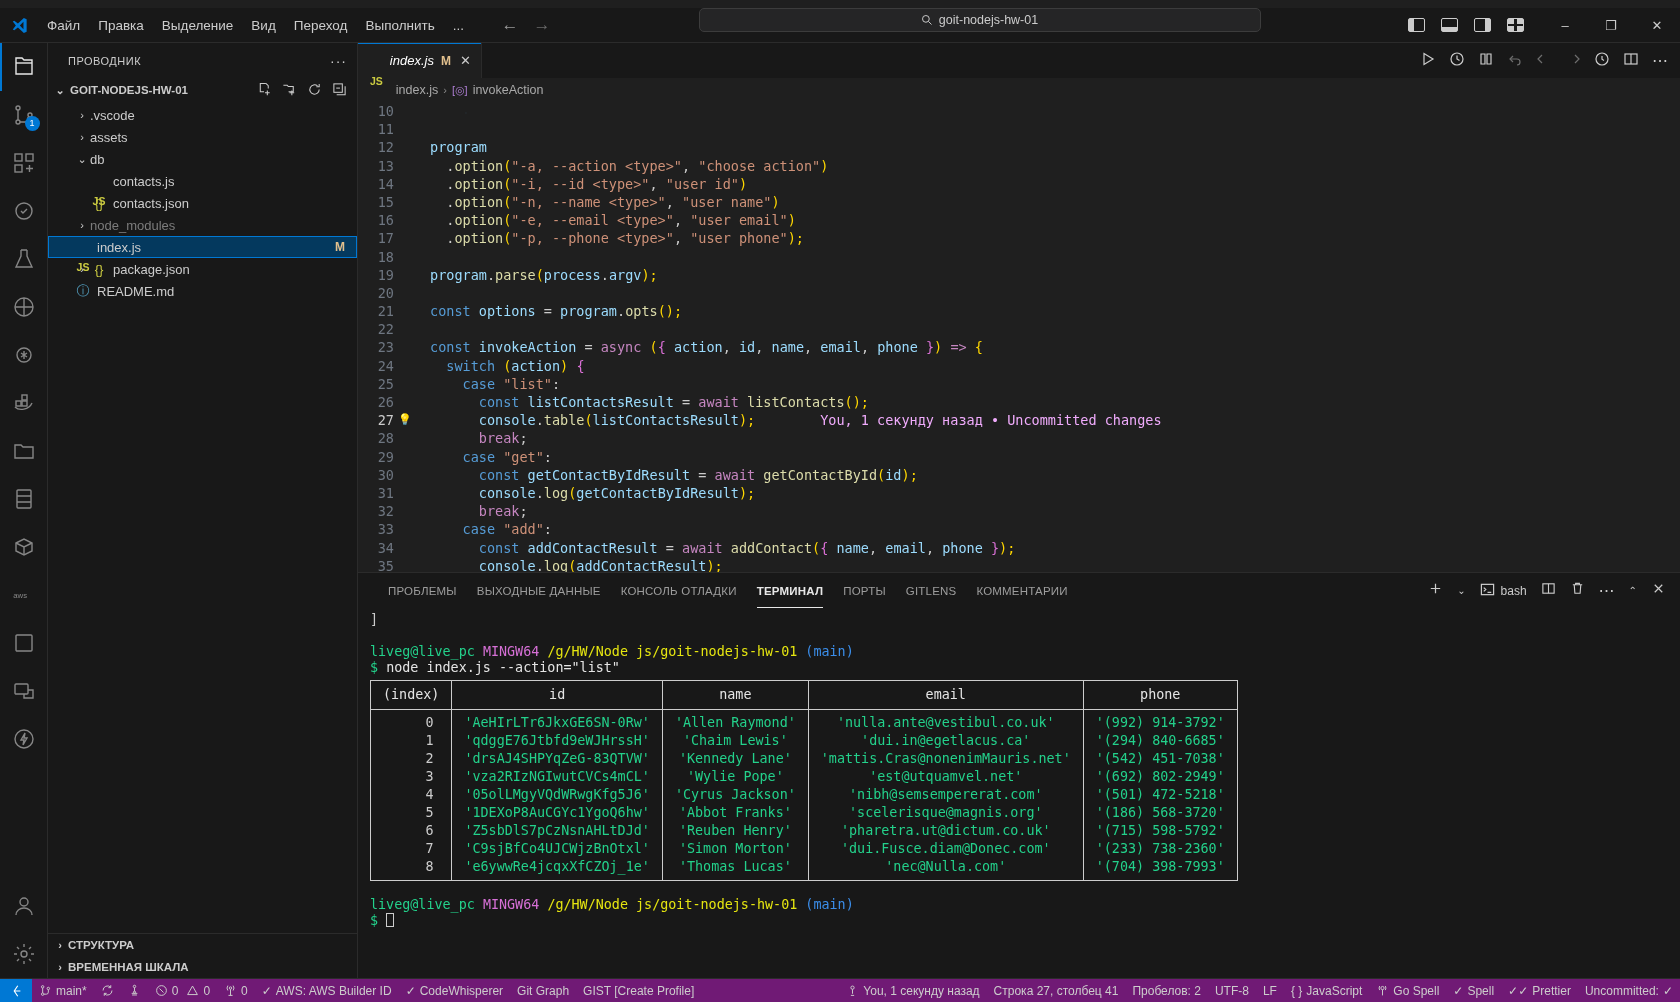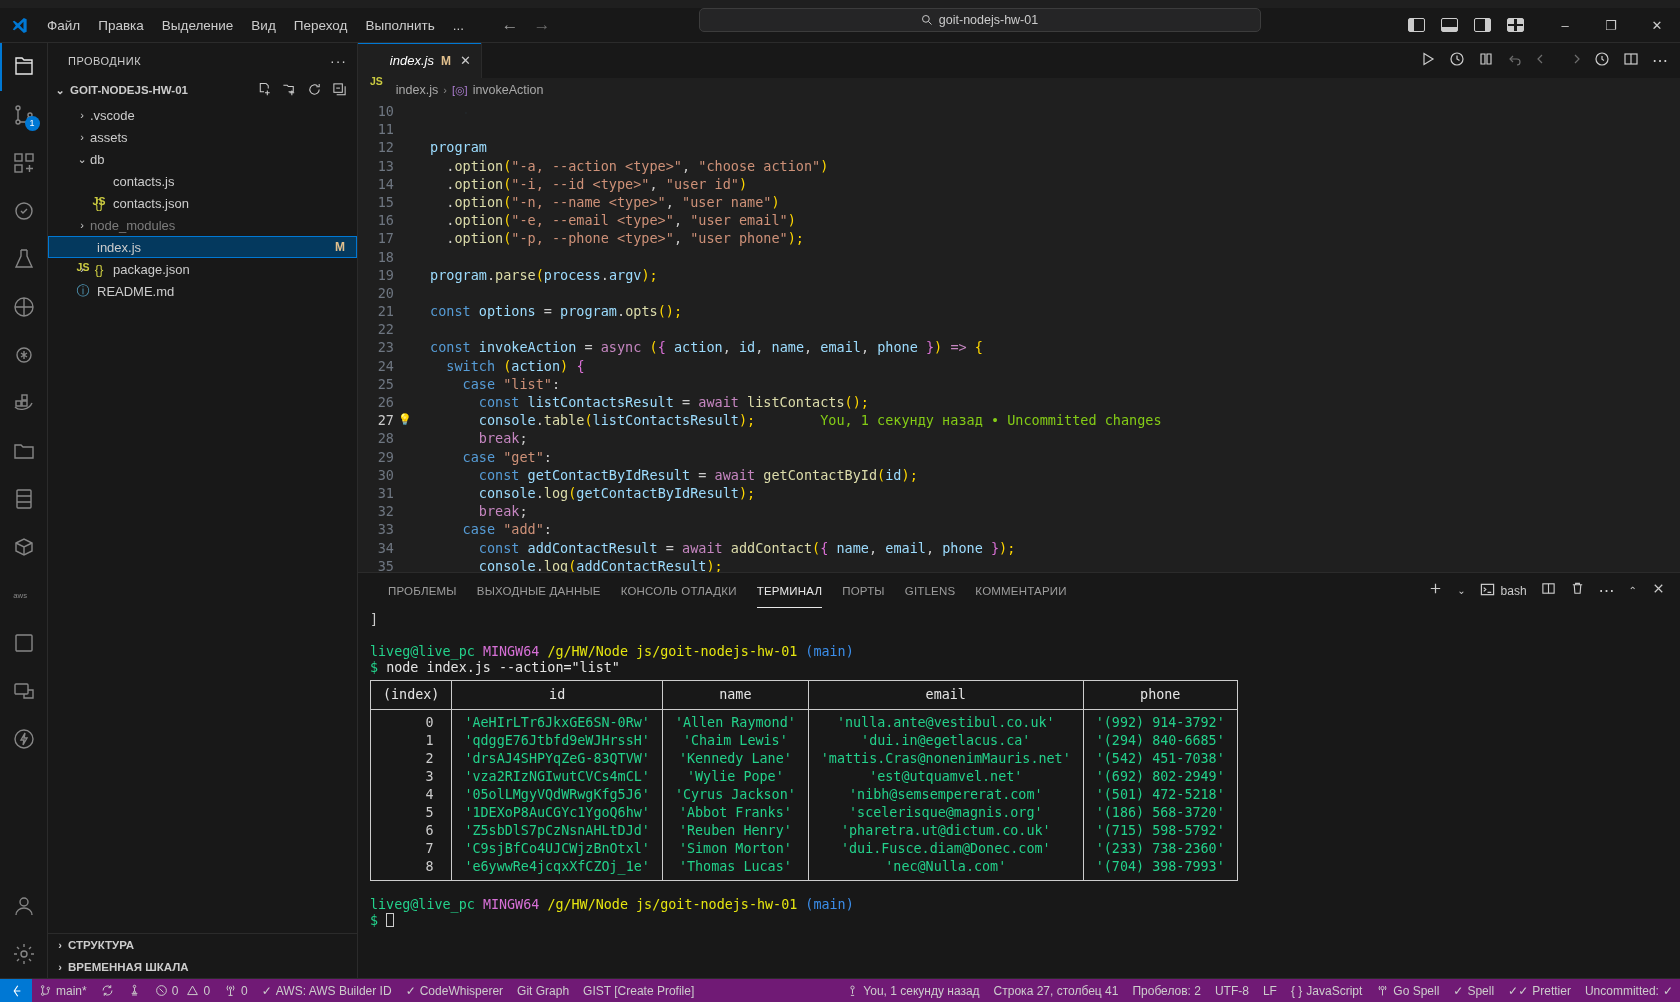--- a/index.html
+++ b/index.html
@@ -135,41 +135,41 @@
   }
   .cline { display: flex; height: 18.2px; align-items: center; position: relative; }
   .lnum {
     width: 58px; text-align: right; padding-right: 22px; color: #6e7681; flex: 0 0 58px;
     font-family: "DejaVu Sans Mono", monospace; font-size: 13.5px;
   }
   .lnum.cur { color: #cccccc; }
   .ctext { flex: 1; padding-left: 14px; }
   .cline.current { }
   .bulb { position: absolute; left: 40px; color: #ffcc00; font-size: 13px; }
-  .blame { color: #84cc16; font-style: normal; }
+  .blame { color: #f0abfc; font-style: normal; }
 
   
   .k   { color: #569cd6; }  
   .kw2 { color: #c586c0; }  
   .id  { color: #9cdcfe; }
   .fn  { color: #dcdcaa; }
   .str { color: #ce9178; }
   .pun { color: #cccccc; }
   .par { color: #ffd700; }
   .par2{ color: #da70d6; }
 
   
   .panel { height: 406px; flex: 0 0 406px; background: #181818; display: flex; flex-direction: column;
            border-top: 1px solid #2b2b2b; }
   .panel-tabs { height: 35px; display: flex; align-items: center; flex: 0 0 35px; padding-left: 20px; }
   .ptab {
     font-size: 11.5px; color: #9d9d9d; padding: 0 10px; height: 35px; display: flex;
     align-items: center; position: relative; letter-spacing: .2px; white-space: nowrap;
   }
-  .ptab.active { color: #e7e7e7; font-weight: normal; }
+  .ptab.active { color: #e7e7e7; font-weight: bold; }
   .ptab.active::after {
     content:''; position: absolute; left: 10px; right: 10px; bottom: 0; height: 1px; background: #e7e7e7;
   }
   .panel-actions { margin-left: auto; display: flex; align-items: center; gap: 14px; padding-right: 14px; color: #cccccc; }
   .panel-actions svg { width: 15px; height: 15px; }
   .shell-chip { display: flex; align-items: center; gap: 6px; font-size: 12px; color: #cccccc; }
   .chip-ico { color: #cccccc; font-size: 11px; }
   .terminal {
     flex: 1; overflow: hidden; padding: 4px 0 0 12px;
     font-family: "DejaVu Sans Mono", "Liberation Mono", monospace;

